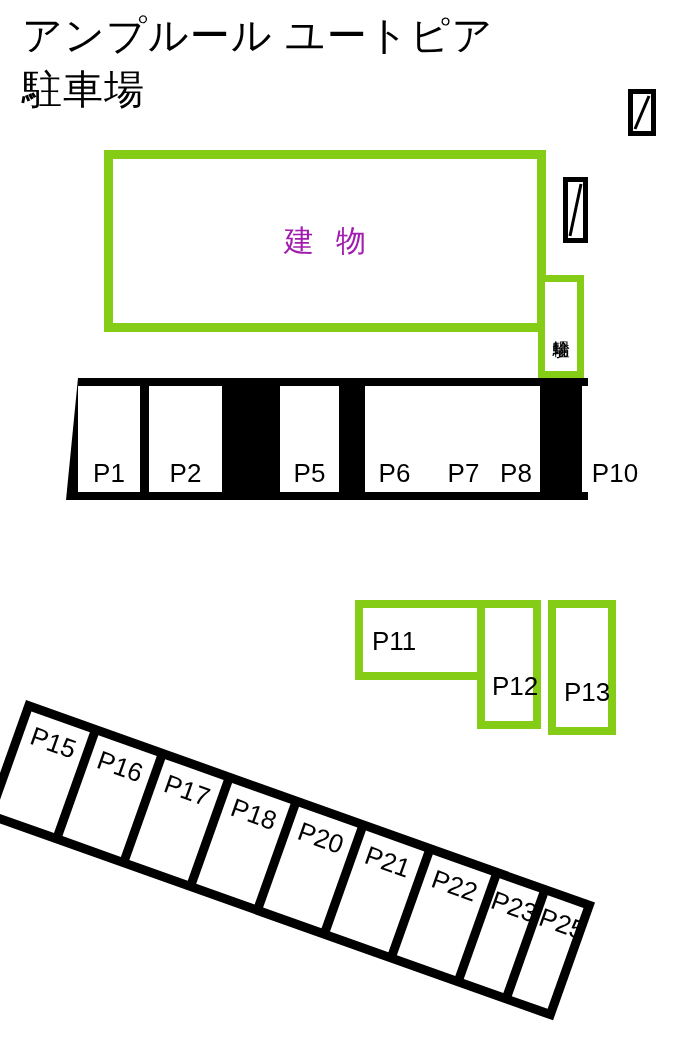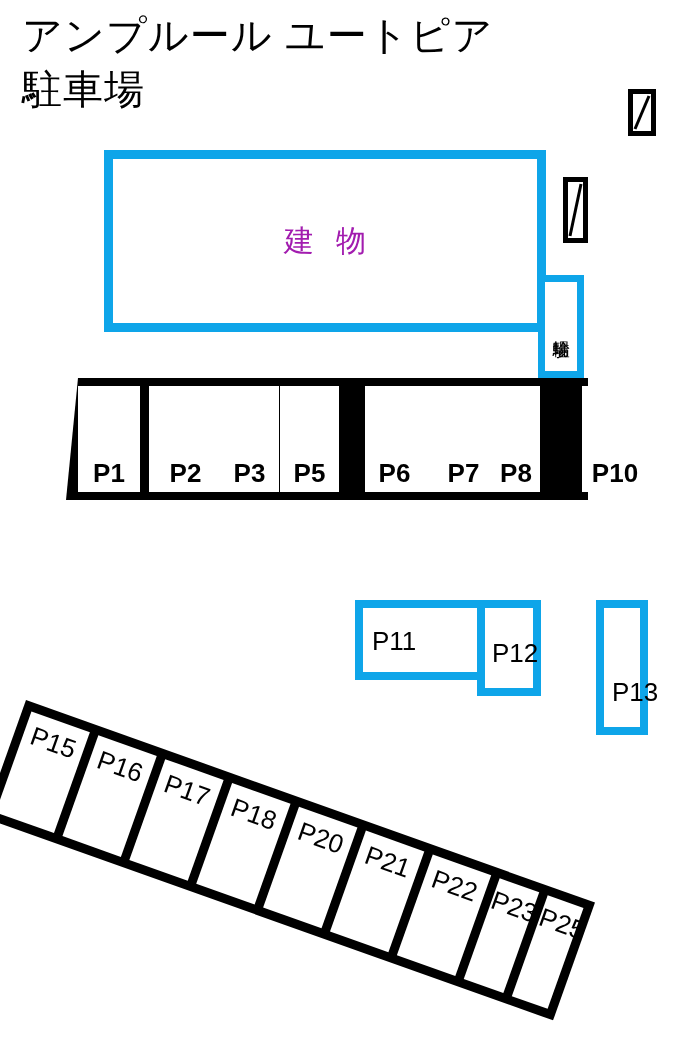--- a/index.html
+++ b/index.html
@@ -31,21 +31,21 @@
     font-weight: 400;
     color: #000;
     white-space: pre-line;
   }
 
   
   .box {
     position: absolute;
     box-sizing: border-box;
     background: #ffffff;
-    border: 7px solid #0ea5e9;
+    border: 7px solid #84cc16;
   }
   .stall {
     position: absolute;
     box-sizing: border-box;
     background: #ffffff;
   }
   .stall-label {
     position: absolute;
     font-size: 26px;
     color: #000;
@@ -128,38 +128,37 @@
   #row-top .plate {
     position: absolute;
     left: 0; top: 0; right: 0; bottom: 0;
     background: #000000;
     clip-path: polygon(12px 0, 100% 0, 100% 100%, 0 100%);
   }
   #row-top .stall {
     top: 8px;
     height: 106px;
     border: 0;
-    font-weight: bold;
   }
   #row-top .stall-label {
     bottom: 6px;
     left: 0;
     width: 100%;
     text-align: center;
     font-size: 26px;
   }
 
   
   #p11-box { left: 355px; top: 600px; width: 135px; height: 80px; border-width: 8px; }
   #p11-box .stall-label { left: 9px; top: 20px; }
 
-  #p12-box { left: 477px; top: 600px; width: 64px; height: 96px; border-width: 8px; }
+  #p12-box { left: 477px; top: 600px; width: 64px; height: 129px; border-width: 8px; }
   #p12-box .stall-label { left: 7px; bottom: 22px; }
 
-  #p13-box { left: 548px; top: 600px; width: 52px; height: 135px; border-width: 8px; margin-left: 48px; }
+  #p13-box { left: 548px; top: 600px; width: 68px; height: 135px; border-width: 8px; }
   #p13-box .stall-label { left: 8px; bottom: 22px; }
 
   
   #row-diag {
     position: absolute;
     left: 26px;
     top: 700px;
     width: 604px;
     height: 125px;
     transform: rotate(19.6deg);
@@ -215,23 +214,20 @@
 
   <div id="row-top">
     <div class="plate"></div>
 
   <div class="stall" style="left: 12px; width: 62px;">
         <span class="stall-label">P1</span>
       </div>
       <div class="stall" style="left: 83px; width: 73px;">
         <span class="stall-label">P2</span>
       </div>
-      <div class="stall" style="left: 154px; width: 59px;">
-        <span class="stall-label">P3</span>
-      </div>
       <div class="stall" style="left: 214px; width: 59px;">
         <span class="stall-label">P5</span>
       </div>
       <div class="stall" style="left: 299px; width: 59px;">
         <span class="stall-label">P6</span>
       </div>
       <div class="stall" style="left: 358px; width: 79px;">
         <span class="stall-label">P7</span>
       </div>
       <div class="stall" style="left: 426px; width: 48px;">

